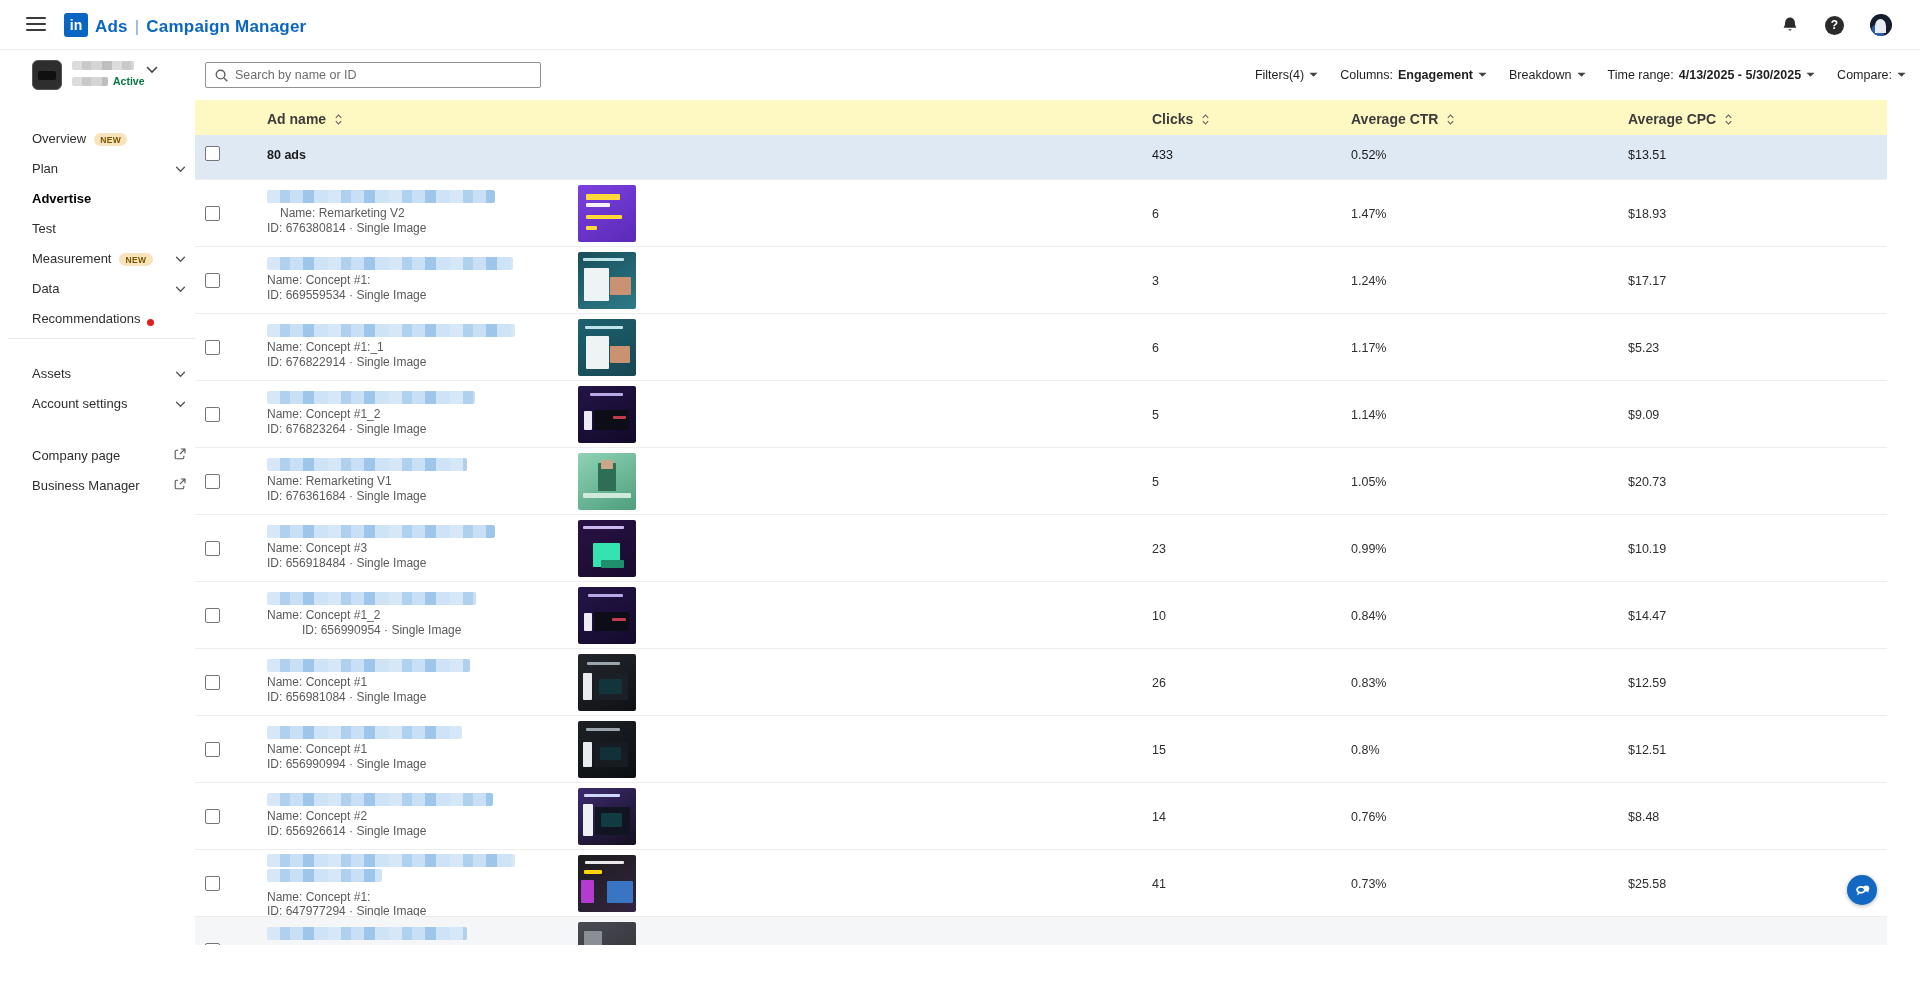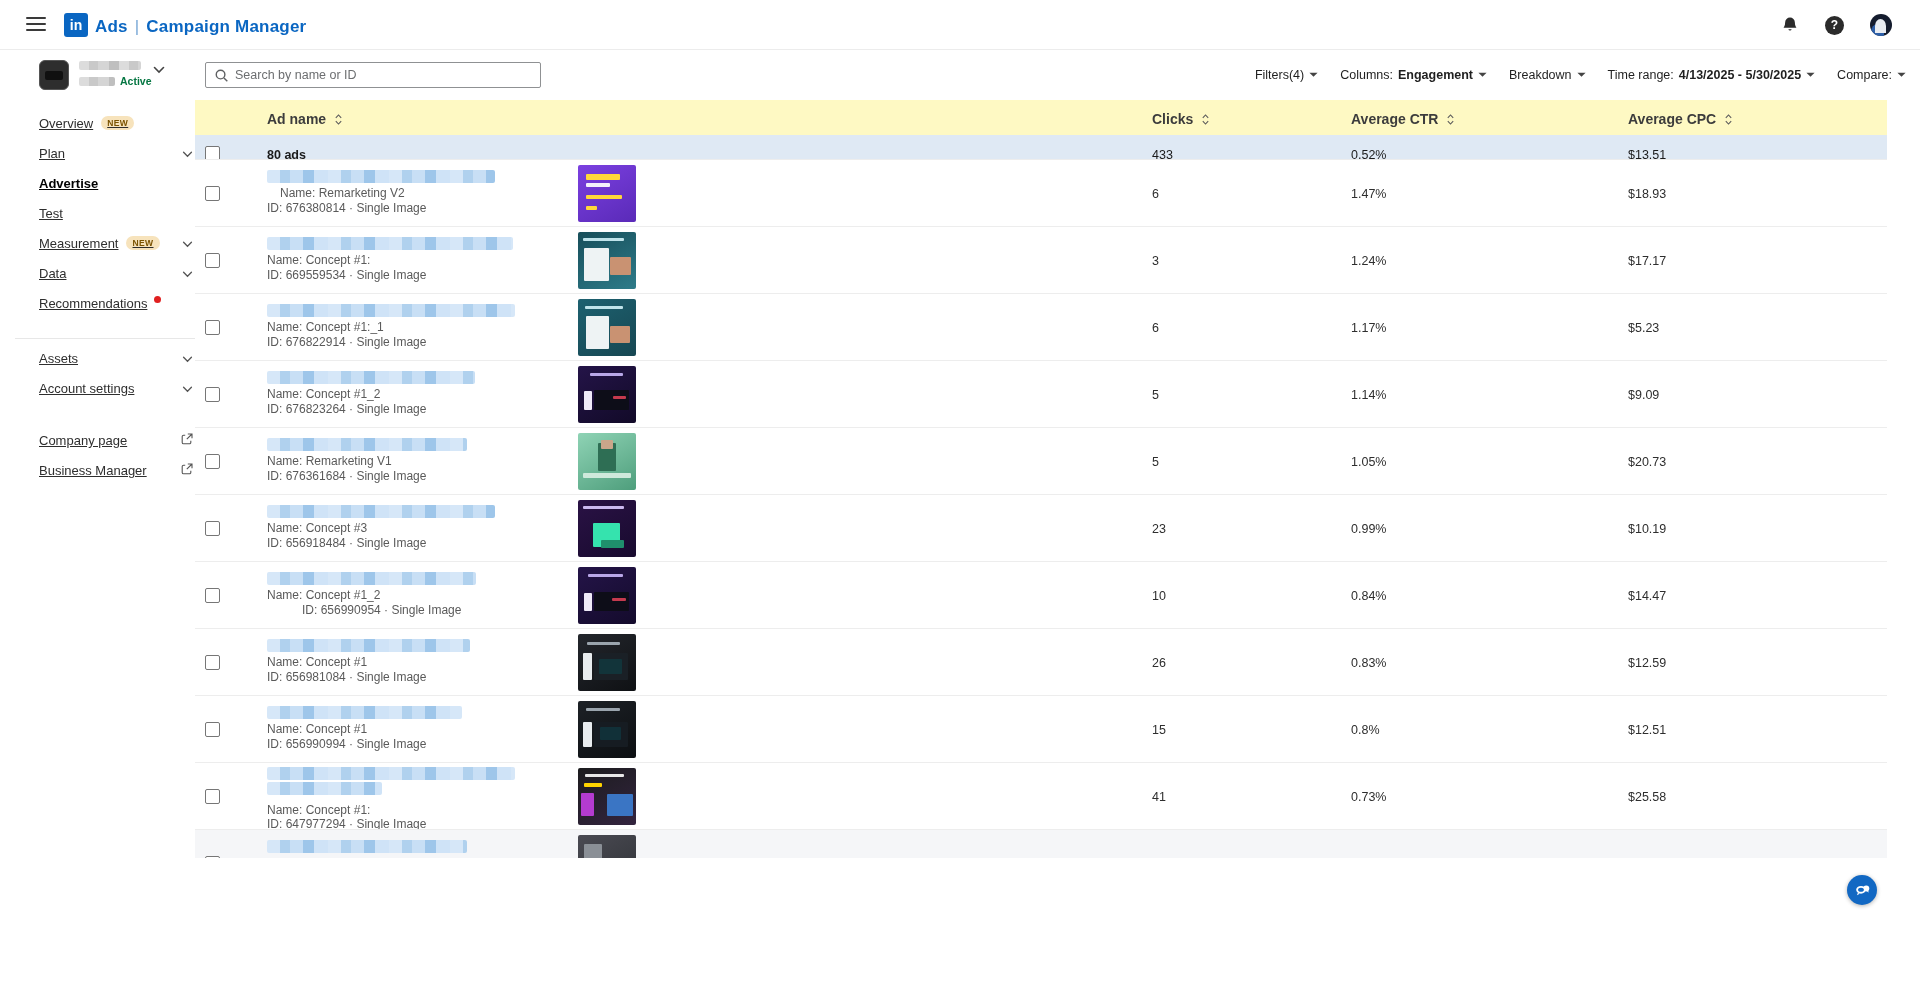--- a/index.html
+++ b/index.html
@@ -17,35 +17,35 @@
   .brand-text { font-size:17px; font-weight:600; color:#0a66c2; letter-spacing:.2px; display:flex; gap:7px; align-items:center;}
   .brand-sep { font-weight:300; color:#77a7d6; }
   .top-icons { position:absolute; right:28px; top:0; height:50px; display:flex; align-items:center; gap:26px; }
   .help-circle { width:19px; height:19px; border-radius:50%; background:#2b2b2b; color:#fff;
     font-size:12px; font-weight:bold; display:flex; align-items:center; justify-content:center; cursor:pointer;}
   .avatar-circle { width:22px; height:22px; border-radius:50%; background:#141c2e; position:relative; overflow:hidden; cursor:pointer;}
   .avatar-circle:after { content:""; position:absolute; left:5px; top:5px; width:11px; height:14px;
     background:#e8ecf2; border-radius:50% 50% 0 0; box-shadow:-3px 6px 0 1px #2d5fa8; }
 
   
-  .sidebar { position:absolute; left:15px; top:50px; width:195px; height:939px; background:#fff;
+  .sidebar { position:absolute; left:8px; top:50px; width:195px; height:939px; background:#fff;
     border-right:1px solid #e9e9e9; }
   .account { position:relative; height:52px; padding:10px 14px 0 24px; display:flex; align-items:flex-start; cursor:pointer;}
   .acct-avatar { width:30px; height:30px; border-radius:6px; background:#2e2e2e; border:1px solid #555; position:relative; flex:0 0 auto;}
   .acct-avatar:after{ content:""; position:absolute; left:5px; top:10px; right:5px; height:9px; background:#101010; border-radius:2px;}
   .acct-lines { margin-left:10px; margin-top:1px; }
   .blur-gray { height:9px; border-radius:2px;
     background:repeating-linear-gradient(90deg,#dcdcdc 0 10px,#c9c9c9 10px 19px,#d5d5d5 19px 30px,#bfbfbf 30px 40px); }
   .acct-line2 { display:flex; align-items:center; gap:5px; margin-top:5px; }
   .active-label { font-size:10.5px; font-weight:bold; color:#057642; }
   .acct-chev { position:absolute; right:44px; top:16px; }
 
   .nav { margin-top:14px; }
-  .nav-item { position:relative; height:30px; display:flex; align-items:flex-start; padding:0 16px 0 24px;
-    font-size:13px; color:#2e2e2e; cursor:pointer;text-decoration:underline; }
+  .nav-item { position:relative; height:30px; display:flex; align-items:flex-end; padding:0 16px 0 24px;
+    font-size:13px; color:#2e2e2e; cursor:pointer; }
   .nav-item.active { font-weight:bold; color:#000; }
   .nav-badge { margin-left:8px; font-size:8.5px; font-weight:bold; letter-spacing:.4px; color:#7a5200;
     background:#f7e3bc; border-radius:8px; padding:2px 6px 1.5px; }
   .nav-dot { width:7px; height:7px; border-radius:50%; background:#e02020; margin-left:7px; }
   .nav-chev, .nav-ext { position:absolute; right:16px; }
   .nav-divider { height:1px; background:#e7e7e7; margin:12px 0 12px 0; }
   .nav-gap { height:22px; }
 
   
   .main { position:absolute; left:195px; top:50px; width:1725px; height:939px; background:#fff; }
@@ -56,21 +56,21 @@
   .searchbox input::placeholder { color:#6c6e70; }
   .tb-controls { position:absolute; right:14px; top:0; height:50px; display:flex; align-items:center; gap:22px;
     font-size:12.5px; color:#1f1f1f; }
   .tb-item { display:flex; align-items:center; gap:5px; cursor:pointer; white-space:nowrap; }
   .tb-item b { font-weight:bold; }
 
   
   .table { position:absolute; left:0; top:50px; width:1692px; }
   .thead { position:relative; height:35px; background:#fef9c3; font-size:14px; font-weight:bold; color:#3c3c3c; }
   .th { position:absolute; top:11px; display:flex; gap:8px; align-items:center; cursor:pointer;}
-  .summary { position:relative; height:24px; background:#dfe9f4; font-size:12.5px; }
+  .summary { position:relative; height:44px; background:#dfe9f4; font-size:12.5px; }
   .summary .cb { top:11px; }
   .sum-label { position:absolute; left:72px; top:13px; font-weight:bold; }
   .sum-val { position:absolute; top:13px; }
 
   .row { position:relative; height:67px; background:#fff; border-top:1px solid #ededed; }
   .cb { position:absolute; left:10px; width:15px; height:15px; background:#fff;
     border:1px solid #767676; border-radius:2px; cursor:pointer; }
   .row .cb { top:26px; }
   .blurbar { position:absolute; left:72px; top:10px; height:13px; border-radius:2px; cursor:pointer;
     background:repeating-linear-gradient(90deg,#d6e7f8 0 13px,#b0d1ee 13px 23px,#c8dff5 23px 36px,#9ec6ea 36px 47px,#cfe3f7 47px 61px); }
@@ -413,20 +413,35 @@
             <div class="blk" style="left: 8%; top: 36%; width: 16%; height: 44%; background: rgb(232, 236, 239);"></div>
             <div class="blk" style="left: 28%; top: 36%; width: 58%; height: 44%; background: rgb(22, 28, 34);"></div>
             <div class="blk" style="left: 38%; top: 46%; width: 36%; height: 22%; background: rgb(17, 48, 56);"></div>
           </div>
           <div class="val col-clicks">15</div>
           <div class="val col-ctr">0.8%</div>
           <div class="val col-cpc">$12.51</div>
         </div>
         <div class="row">
           <div class="cb"></div>
+          <div class="blurbar" style="width: 226px;"></div>
+          <div class="ad-name" style="top: 26px;">Name: Concept #2</div>
+          <div class="ad-id" style="top: 41px;">ID: 656926614 · Single Image</div>
+          <div class="thumb" style="background: linear-gradient(150deg, rgb(60, 42, 110), rgb(20, 16, 31));">
+            <div class="blk" style="left: 10%; top: 10%; width: 62%; height: 6%; background: rgb(207, 215, 255);"></div>
+            <div class="blk" style="left: 8%; top: 28%; width: 18%; height: 56%; background: rgb(238, 240, 244);"></div>
+            <div class="blk" style="left: 30%; top: 34%; width: 60%; height: 48%; background: rgb(16, 21, 33);"></div>
+            <div class="blk" style="left: 40%; top: 44%; width: 36%; height: 24%; background: rgb(18, 58, 66);"></div>
+          </div>
+          <div class="val col-clicks">14</div>
+          <div class="val col-ctr">0.76%</div>
+          <div class="val col-cpc">$8.48</div>
+        </div>
+        <div class="row">
+          <div class="cb"></div>
           <div class="blurbar" style="width: 248px; top: 4px;"></div>
           <div class="blurbar l2" style="width: 115px;"></div>
           <div class="ad-name" style="top: 40px;">Name: Concept #1:</div>
           <div class="ad-id" style="top: 54px;">ID: 647977294 · Single Image</div>
           <div class="thumb" style="background: linear-gradient(150deg, rgb(28, 28, 30), rgb(51, 36, 63));">
             <div class="blk" style="left: 12%; top: 10%; width: 68%; height: 6%; background: rgb(232, 232, 232);"></div>
             <div class="blk" style="left: 10%; top: 26%; width: 32%; height: 8%; background: rgb(255, 212, 0);"></div>
             <div class="blk" style="left: 6%; top: 44%; width: 22%; height: 40%; background: rgb(180, 59, 208);"></div>
             <div class="blk" style="left: 50%; top: 46%; width: 44%; height: 38%; background: rgb(58, 117, 196);"></div>
           </div>

